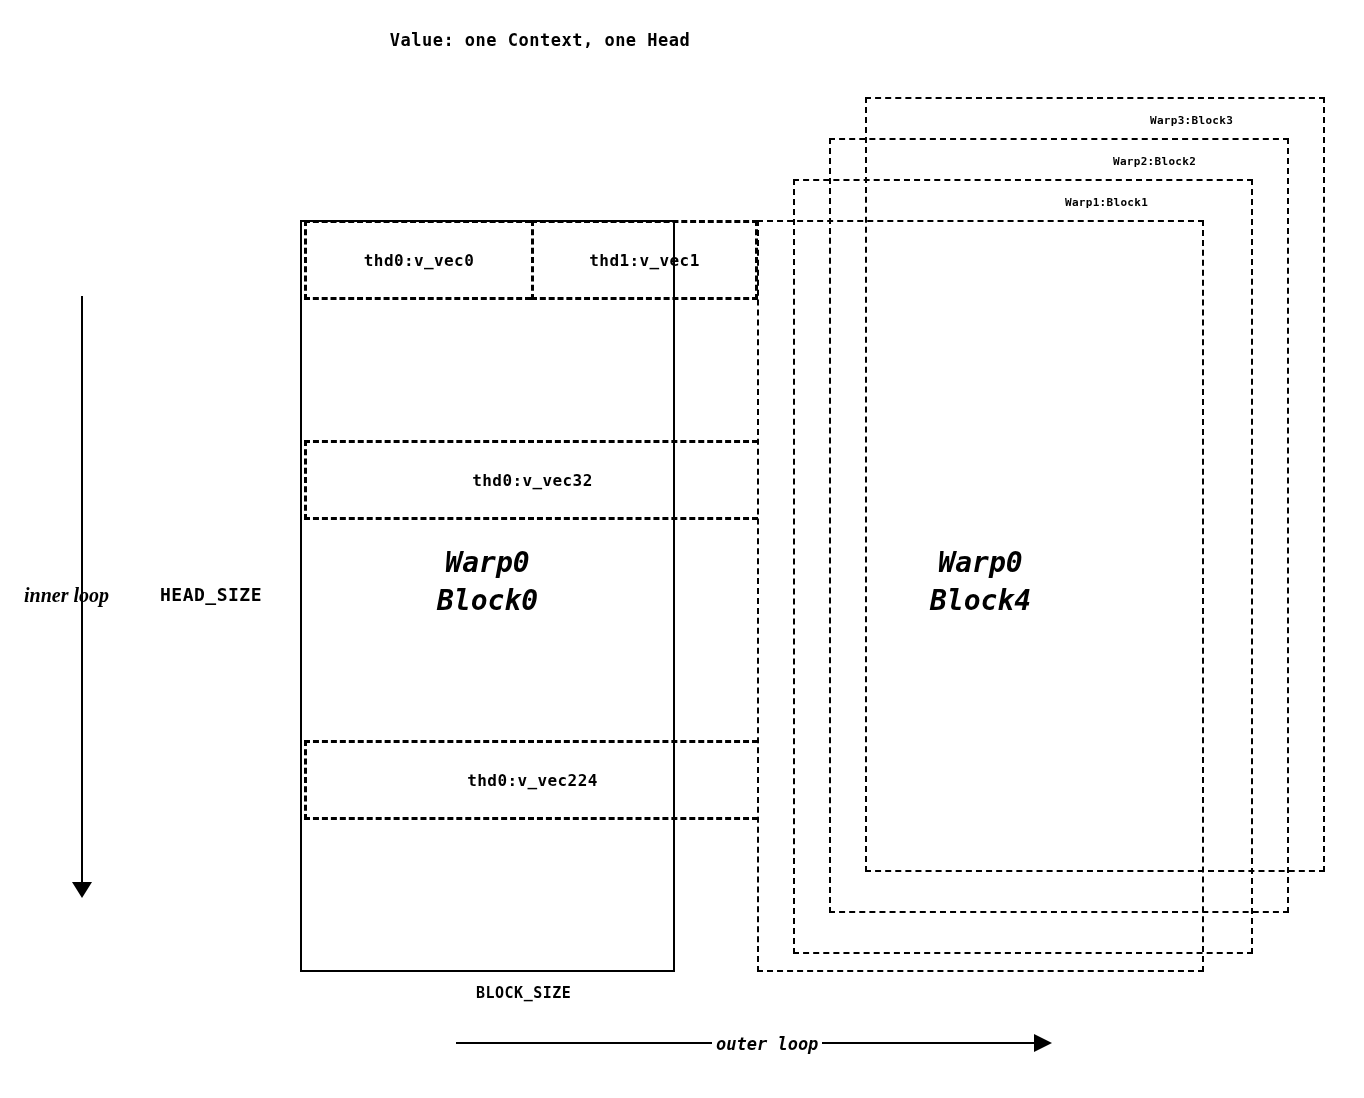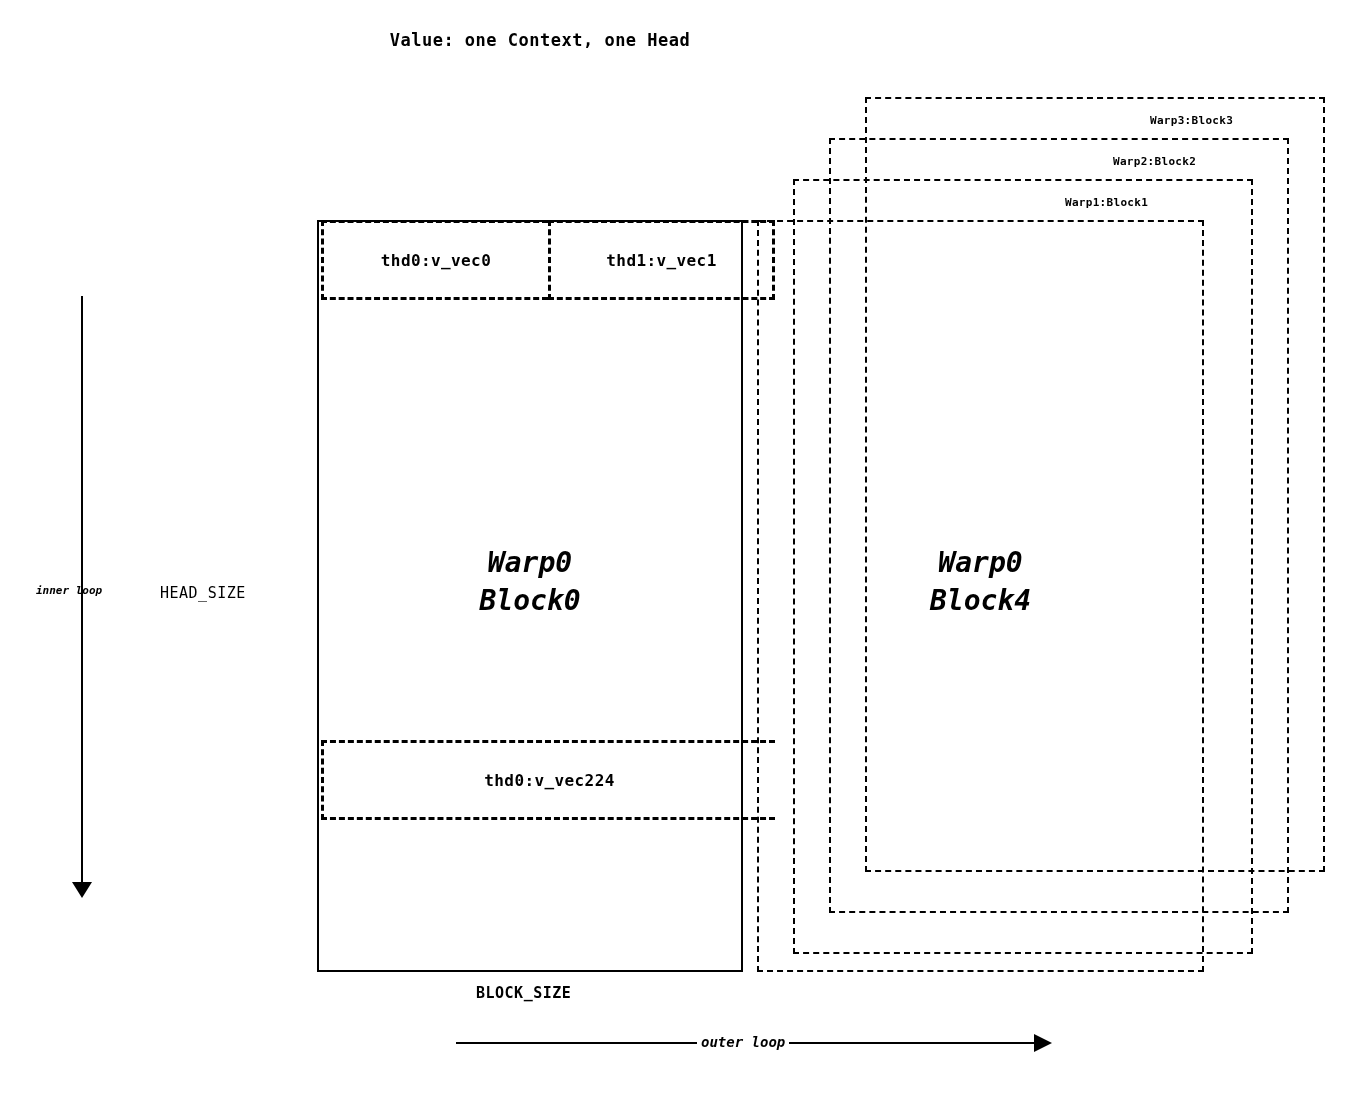--- a/index.html
+++ b/index.html
@@ -61,23 +61,23 @@
     text-align: center;
     font-size: 28px;
     font-weight: bold;
     font-style: italic;
     line-height: 1.35;
   }
 
   
   #block0 {
     position: absolute;
-    left: 317px;
+    left: 300px;
     top: 220px;
-    width: 426px;
+    width: 375px;
     height: 752px;
     border: 2px solid #000;
     box-sizing: border-box;
   }
   #block0 .blk-name {
     position: absolute;
     top: 322px;
     left: 0;
     width: 100%;
     text-align: center;
@@ -122,33 +122,34 @@
     left: 72px;
     top: 882px;
     width: 0;
     height: 0;
     border-left: 10px solid transparent;
     border-right: 10px solid transparent;
     border-top: 16px solid #000;
   }
   #inner-loop-label {
     position: absolute;
-    left: 36px;
+    left: 24px;
     top: 584px;
-    font-size: 11px;
-    font-style: italic;
-    font-weight: bold;
-    white-space: nowrap;
+    font-size: 20px;
+    font-style: italic;
+    font-weight: bold;
+    white-space: nowrap;
+    font-family: Liberation Serif, serif;
   }
   #head-size-label {
     position: absolute;
     left: 160px;
     top: 584px;
-    font-size: 15px;
-    font-weight: normal;
+    font-size: 18px;
+    font-weight: bold;
     letter-spacing: 0.5px;
     white-space: nowrap;
   }
 
   #block-size-label {
     position: absolute;
     left: 452px;
     top: 984px;
     font-size: 15px;
     font-weight: bold;
@@ -171,23 +172,23 @@
     left: 1034px;
     top: 1034px;
     width: 0;
     height: 0;
     border-top: 9px solid transparent;
     border-bottom: 9px solid transparent;
     border-left: 18px solid #000;
   }
   #outer-loop-label {
     position: absolute;
-    left: 697px;
+    left: 712px;
     top: 1034px;
-    font-size: 14px;
+    font-size: 17px;
     font-style: italic;
     font-weight: bold;
     background: #fff;
     padding: 0 4px;
     white-space: nowrap;
   }
 </style>
 </head>
 <body>
 
@@ -212,20 +213,21 @@
   </div>
 
   <div id="block0">
 
     <div class="thd-row" style="top:-2px;">
       <div class="thd-cell left">thd0:v_vec0</div>
       <div class="thd-cell">thd1:v_vec1</div>
     </div>
 
     <div class="thd-row" style="top:218px;">
+      <div class="thd-cell left">thd0:v_vec32</div>
     </div>
 
     <div class="thd-row" style="top:518px;">
       <div class="thd-cell left">thd0:v_vec224</div>
     </div>
 
     <div class="blk-name">
       <div>Warp0</div>
       <div>Block0</div>
     </div>

